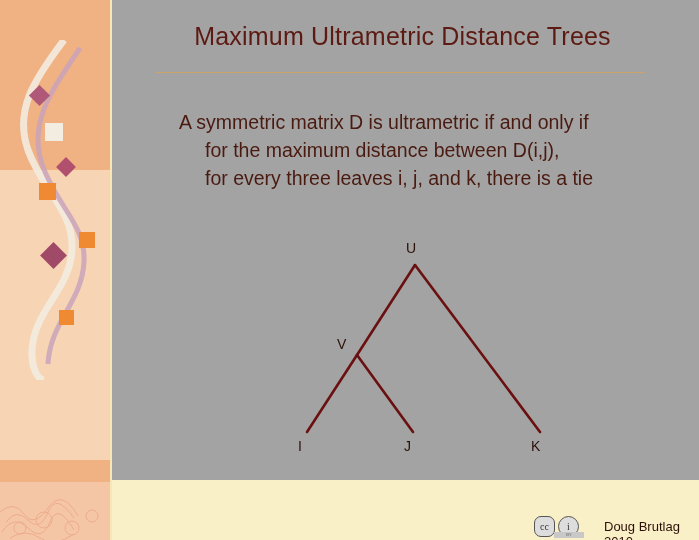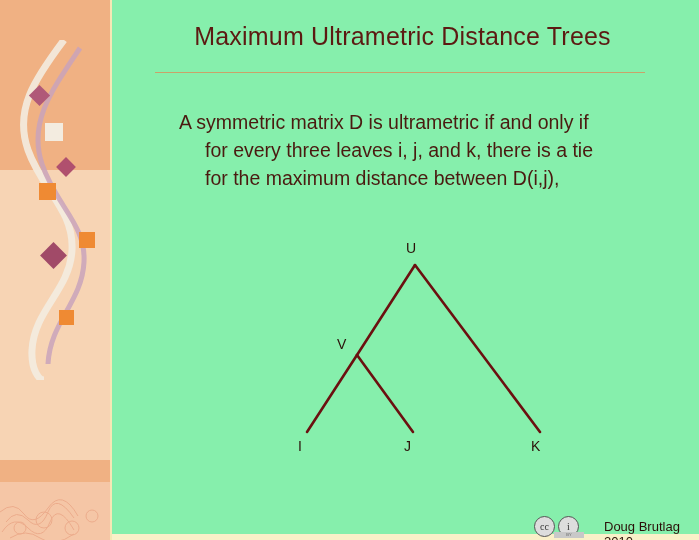--- a/index.html
+++ b/index.html
@@ -9,22 +9,22 @@
   body {
     width: 699px;
     height: 540px;
     overflow: hidden;
     font-family: "Liberation Sans", sans-serif;
     background: #faf0c8;
   }
   .slide {
     position: relative;
     width: 699px;
-    height: 534px;
-    background: #86efac;
+    height: 480px;
+    background: #a3a3a3;
     box-sizing: border-box;
   }
 
   
   .left-band {
     position: absolute;
     left: 0;
     top: 0;
     width: 110px;
     height: 540px;
@@ -160,21 +160,21 @@
     width: 19px; height: 19px;
     border-radius: 50%;
     border: 1.5px solid #555;
     background: #ddd;
     color: #333;
     font-size: 10px;
     line-height: 19px;
     text-align: center;
     font-family: "Liberation Serif", serif;
   }
-  .cc-c1 { left: 0px; }
+  .cc-c1 { left: 0px; border-radius: 7px; }
   .cc-c2 { left: 24px; }
   .cc-sub {
     position: absolute;
     left: 20px;
     top: 17px;
     width: 30px;
     height: 6px;
     background: #c8c8c8;
     color: #666;
     font-size: 4px;
@@ -226,22 +226,22 @@
     <div class="sq sq6"></div>
     <div class="sq sq7"></div>
   </div>
   <div class="band-edge"></div>
 
   <div class="title">Maximum Ultrametric Distance Trees</div>
   <div class="title-rule"></div>
 
   <div class="body-text">
     <span class="first">A symmetric matrix D is ultrametric if and only if</span>
+    <span class="ind">for the maximum distance between D(i,j),</span>
     <span class="ind">for every three leaves i, j, and k, there is a tie</span>
-    <span class="ind">for the maximum distance between D(i,j),</span>
   </div>
 
   <div class="figure">
     <svg width="330" height="230" viewBox="0 0 330 230">
       <g stroke="#6b1010" stroke-width="2.6" fill="none" stroke-linecap="round">
 
         <line x1="155" y1="25" x2="97" y2="115"></line>
 
         <line x1="155" y1="25" x2="280" y2="192"></line>
 

